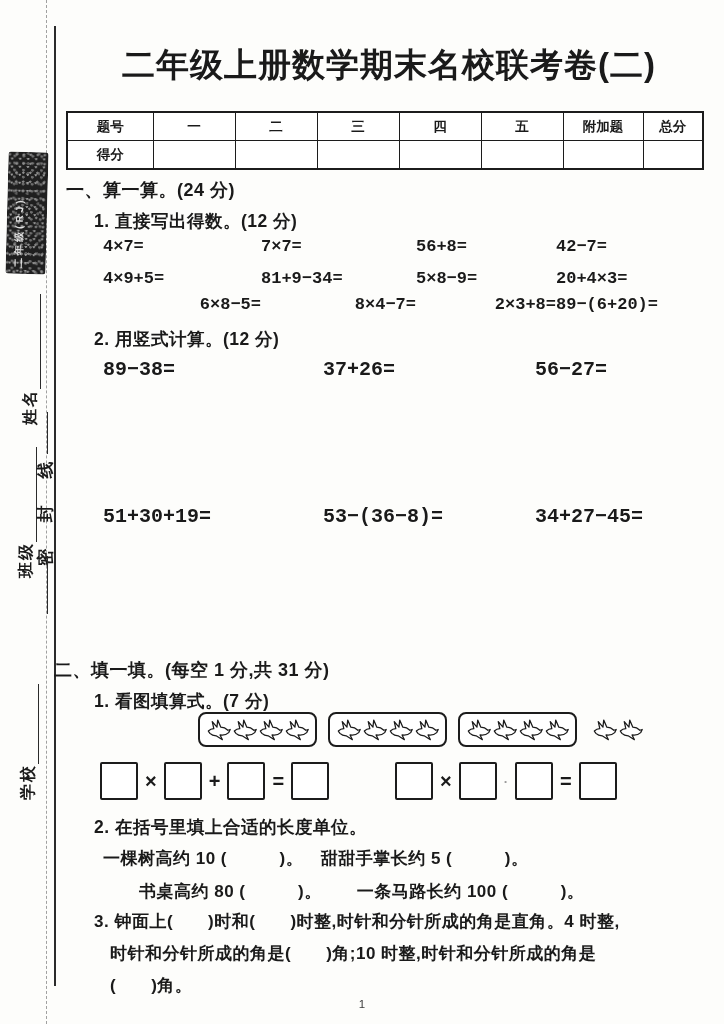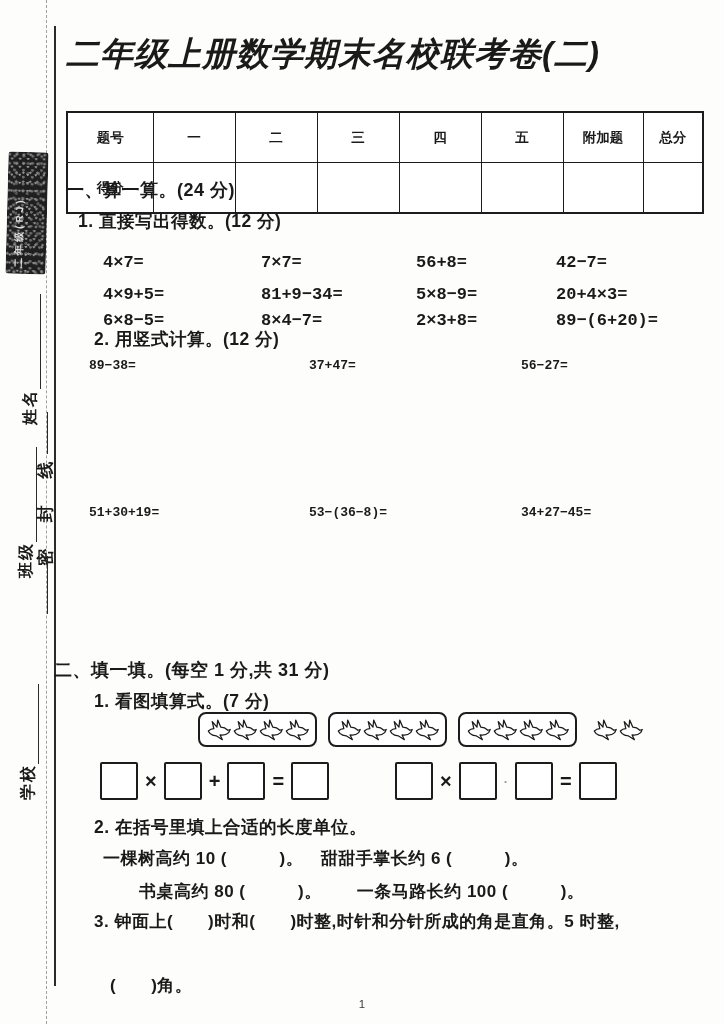--- a/index.html
+++ b/index.html
@@ -36,46 +36,46 @@
   .name-field{left:20px; top:425px; width:140px;}
   .class-field{left:16px; top:578px; width:145px;}
   .school-field{left:18px; top:800px; width:130px;}
   .seal-text{left:34px; top:566px; width:130px; font-size:17px; font-weight:bold; letter-spacing:11px;}
   .seal-seg{position:absolute; border-left:1.5px solid #2b2b2b; width:0;}
   .seg1{left:47px; top:412px; height:42px;}
   .seg2{left:47px; top:556px; height:58px;}
 
   
   .title{
-    position:absolute; left:66px; right:12px; top:32px; margin:0;
-    font-size:33px; font-weight:bold; letter-spacing:1px;font-style:italic;
+    position:absolute; left:66px; right:12px; top:32px; margin:11px;
+    text-align:center; font-size:33px; font-weight:bold; letter-spacing:1px;
   }
   .subtitle{position:absolute; right:19px; top:86px; font-size:15px; font-weight:bold; letter-spacing:1px;}
 
   
   .score-table{
     position:absolute; left:66px; top:111px; width:638px;
     border-collapse:collapse; table-layout:fixed;
     border:2.5px solid #1c1c1c; background:#fff;
   }
   .score-table td{
     border:1.5px solid #1c1c1c; height:25px; text-align:center;
-    font-size:13.5px; font-weight:bold; padding:12px;
+    font-size:13.5px; font-weight:bold; padding:1px;
   }
 
   
   .h-sec{position:absolute; font-size:18px; font-weight:bold; letter-spacing:.5px;}
   .h-sub{position:absolute; font-size:17.5px; font-weight:bold; letter-spacing:.5px;}
   .cjk-line{position:absolute; font-size:17px; font-weight:600; letter-spacing:.5px;}
   .mono{font-family:"Liberation Mono","DejaVu Sans Mono",monospace; font-weight:600;}
 
   .prow{position:absolute; left:103px; display:grid; grid-template-columns:158px 155px 140px auto;
-        font-size:17px;margin-top:16px;}
-  .crow{position:absolute; left:89px; display:grid; grid-template-columns:220px 212px auto;
-        font-size:13px;}
+        font-size:17px;}
+  .crow{position:absolute; left:103px; display:grid; grid-template-columns:220px 212px auto;
+        font-size:20px;}
 
   
   .bird-row{position:absolute; left:198px; top:712px; display:flex; align-items:center; gap:11px;}
   .bird-box{border:2px solid #1c1c1c; border-radius:8px; background:#fff;
             padding:4px 6px; display:flex; align-items:center; gap:1px;}
   .bird-loose{display:flex; align-items:center; gap:1px; margin-left:4px;}
   .bird{width:25px; height:23px; display:block;}
 
   
   .eq{position:absolute; top:762px; display:flex; align-items:center; gap:7px;}
@@ -147,46 +147,46 @@
         <td></td>
         <td></td>
         <td></td>
         <td></td>
         <td></td>
       </tr>
     </tbody>
   </table>
 
   <div class="h-sec" style="left:66px; top:178px;">一、算一算。(24 分)</div>
-  <div class="h-sub" style="left:78px; top:209px;">1. 直接写出得数。(12 分)</div>
+  <div class="h-sub" style="left:94px; top:209px;">1. 直接写出得数。(12 分)</div>
 
   <div class="prow mono" style="top:237px;">
     <span>4×7=</span>
     <span>7×7=</span>
     <span>56+8=</span>
     <span>42−7=</span>
   </div>
   <div class="prow mono" style="top:269px;">
     <span>4×9+5=</span>
     <span>81+9−34=</span>
     <span>5×8−9=</span>
     <span>20+4×3=</span>
   </div>
-  <div class="prow mono" style="top:295px;">
+  <div class="prow mono" style="top:295px;text-align:right;">
     <span>6×8−5=</span>
     <span>8×4−7=</span>
     <span>2×3+8=</span>
     <span>89−(6+20)=</span>
   </div>
 
   <div class="h-sub" style="left:94px; top:327px;">2. 用竖式计算。(12 分)</div>
 
   <div class="crow mono" style="top:358px;">
     <span>89−38=</span>
-    <span>37+47=</span>
+    <span>37+26=</span>
     <span>56−27=</span>
   </div>
   <div class="crow mono" style="top:505px;">
     <span>51+30+19=</span>
     <span>53−(36−8)=</span>
     <span>34+27−45=</span>
   </div>
 
   <div class="h-sec" style="left:54px; top:658px;">二、填一填。(每空 1 分,共 31 分)</div>
   <div class="h-sub" style="left:94px; top:689px;">1. 看图填算式。(7 分)</div>
@@ -257,20 +257,21 @@
     <div class="ebox"></div>
     <span class="op">×</span>
     <div class="ebox"></div>
     <span class="op faint">·</span>
     <div class="ebox"></div>
     <span class="op">=</span>
     <div class="ebox"></div>
   </div>
 
   <div class="h-sub" style="left:94px; top:815px;">2. 在括号里填上合适的长度单位。</div>
-  <div class="cjk-line" style="left:103px; top:847px;">一棵树高约 10 (　　　)。　甜甜手掌长约 6 (　　　)。</div>
+  <div class="cjk-line" style="left:103px; top:847px;">一棵树高约 10 (　　　)。　甜甜手掌长约 5 (　　　)。</div>
   <div class="cjk-line" style="left:103px; top:880px;margin-left:36px;">书桌高约 80 (　　　)。　　一条马路长约 100 (　　　)。</div>
 
-  <div class="cjk-line" style="left:94px; top:910px;">3. 钟面上(　　)时和(　　)时整,时针和分针所成的角是直角。5 时整,</div>
+  <div class="cjk-line" style="left:94px; top:910px;">3. 钟面上(　　)时和(　　)时整,时针和分针所成的角是直角。4 时整,</div>
+  <div class="cjk-line" style="left:110px; top:942px;">时针和分针所成的角是(　　)角;10 时整,时针和分针所成的角是</div>
   <div class="cjk-line" style="left:110px; top:974px;">(　　)角。</div>
 
   <div class="page-num">1</div>
 </div>
 
 </body></html>

